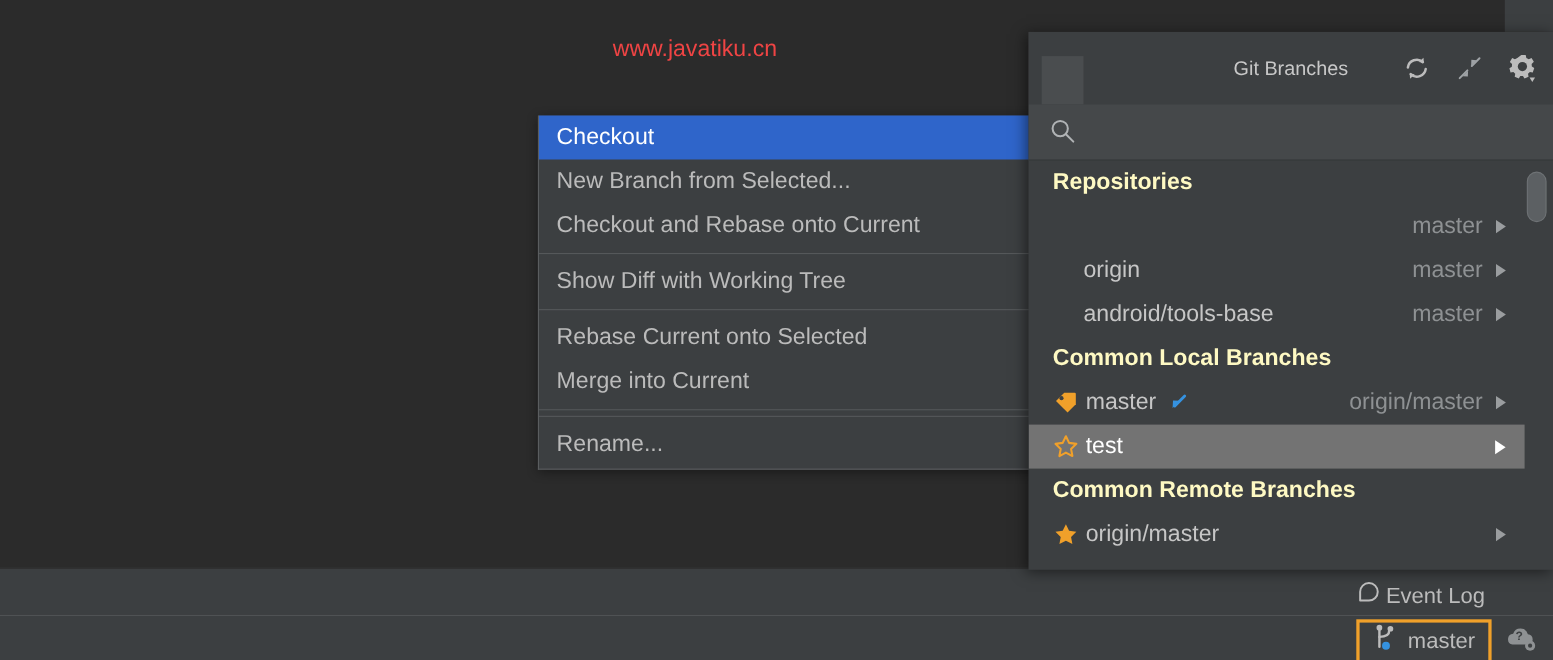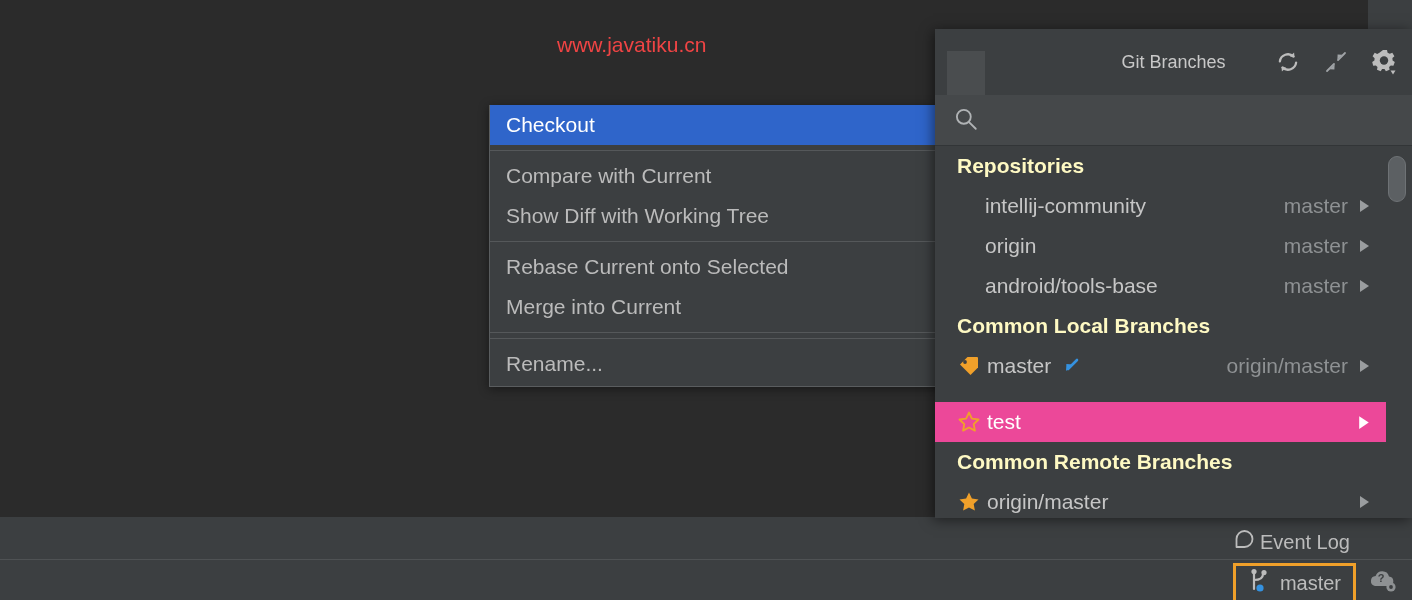--- a/index.html
+++ b/index.html
@@ -175,24 +175,23 @@
     display: flex;
     align-items: center;
     padding-left: 22px;
     padding-right: 14px;
     font-size: 21px;
     color: #c6c6c6;
     margin-right: 26px;
   }
   .row.indented { padding-left: 50px; }
   .row.selected {
-    background: #ec4899;
+    background: #737373;
     color: #ffffff;
     margin-right: 26px;
-    margin-top: 16px;
   }
   .row .row-icon {
     width: 26px;
     margin-right: 4px;
     display: flex;
     align-items: center;
   }
   .row .row-label { white-space: nowrap; }
   .row .row-sub {
     margin-left: auto;
@@ -271,24 +270,25 @@
   <div class="editor-area"></div>
   <div class="top-right-strip"></div>
   <div class="toolwindow-strip"></div>
   <div class="statusbar"></div>
 
   <div class="watermark">www.javatiku.cn</div>
 
   <div class="context-menu">
 
     <div class="menu-item selected">Checkout</div>
+    <div class="menu-item">New Branch from Selected...</div>
+    <div class="menu-item">Checkout and Rebase onto Current</div>
 
     <div class="menu-sep"></div>
 
-    <div class="menu-item">Compare with Current</div>
     <div class="menu-item">Show Diff with Working Tree</div>
 
     <div class="menu-sep"></div>
 
     <div class="menu-item">Rebase Current onto Selected</div>
     <div class="menu-item">Merge into Current</div>
 
     <div class="menu-sep"></div>
 
 
@@ -346,21 +346,20 @@
         </svg>
       </div>
       <input class="search-input" type="text" value="" placeholder="" style="">
     </div>
 
     <div class="tree">
 
       <div class="group-header">Repositories</div>
 
       <div class="row indented">
-        <span class="row-label">intellij-community</span>
         <span class="row-sub">master</span>
         <span class="caret">
           <svg width="14" height="16" viewBox="0 0 14 16">
               <path d="M2 2l9 6-9 6z" fill="currentColor"></path>
             </svg>
         </span>
       </div>
 
       <div class="row indented">
         <span class="row-label">origin</span>

